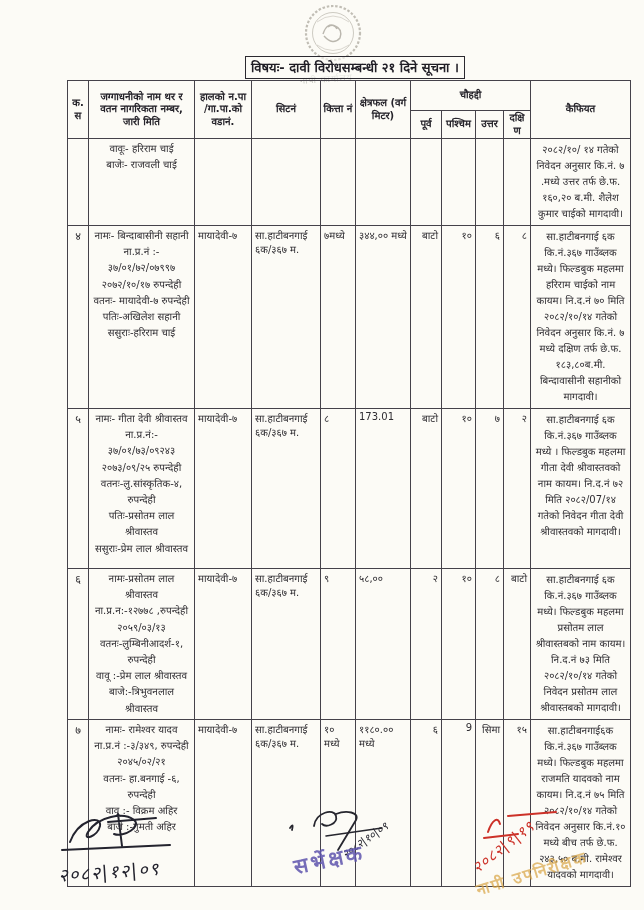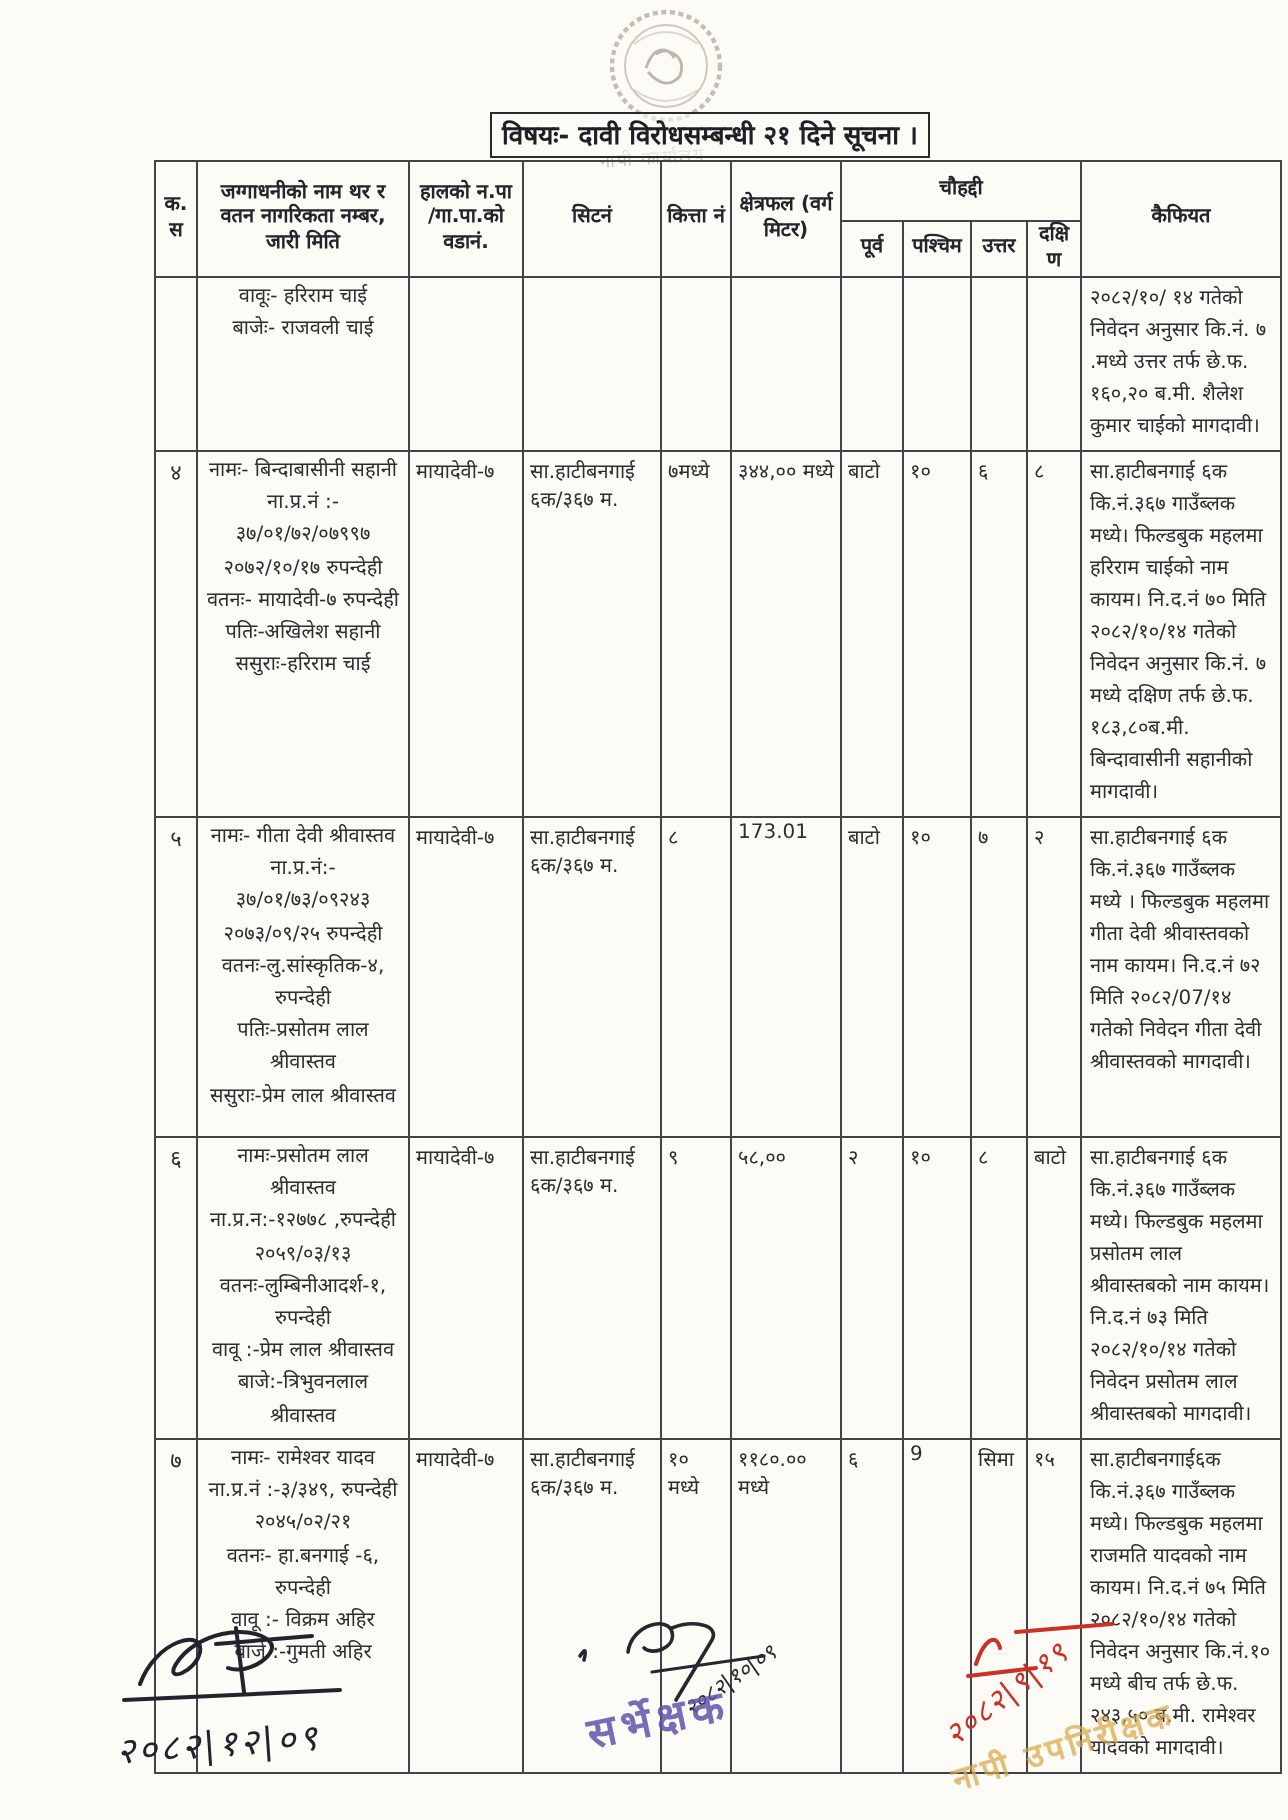--- a/index.html
+++ b/index.html
@@ -26,40 +26,40 @@
     position:absolute; left:245px; top:56px;
     border:1.5px solid #2b2930;
     padding:1px 5px 2px 5px;
     font-size:13px; font-weight:700; color:#201e26;
     white-space:nowrap; background:rgba(252,251,246,.6);
   }
 
   
   table.doc {
     border-collapse:collapse; table-layout:fixed;
-    position:absolute; left:77px; top:80px; width:563px;
+    position:absolute; left:67px; top:80px; width:563px;
     background:transparent;
   }
   .doc th, .doc td {
     border:1.2px solid #45424a;
     vertical-align:top;
     font-size:10px;
     padding:2px 3px;
     overflow:hidden;
     word-wrap:break-word;
   }
   .doc th {
     font-weight:600; text-align:center; vertical-align:middle;
     line-height:1.25; padding:1px 2px; color:#26242b;
   }
-  .doc td.c { text-align:left; }
+  .doc td.c { text-align:right; }
   .doc td.sn { text-align:center; font-size:11px; }
   .owner-cell div { line-height:1.62;text-align:center; }
   .u { }
-  td.remarks { line-height:1.6; padding:3px 4px; }
+  td.remarks { line-height:1.6; padding:3px 4px;text-align:center; }
 
   
   .sig { position:absolute; }
   .hw-date {
     font-size:18px; color:#23232e; letter-spacing:1.5px;
     transform:rotate(-4deg); white-space:nowrap; font-style:italic;
   }
   .hw-small {
     position:absolute; font-size:11px; color:#2a2a33;
     transform:rotate(-35deg); white-space:nowrap; font-style:italic;

